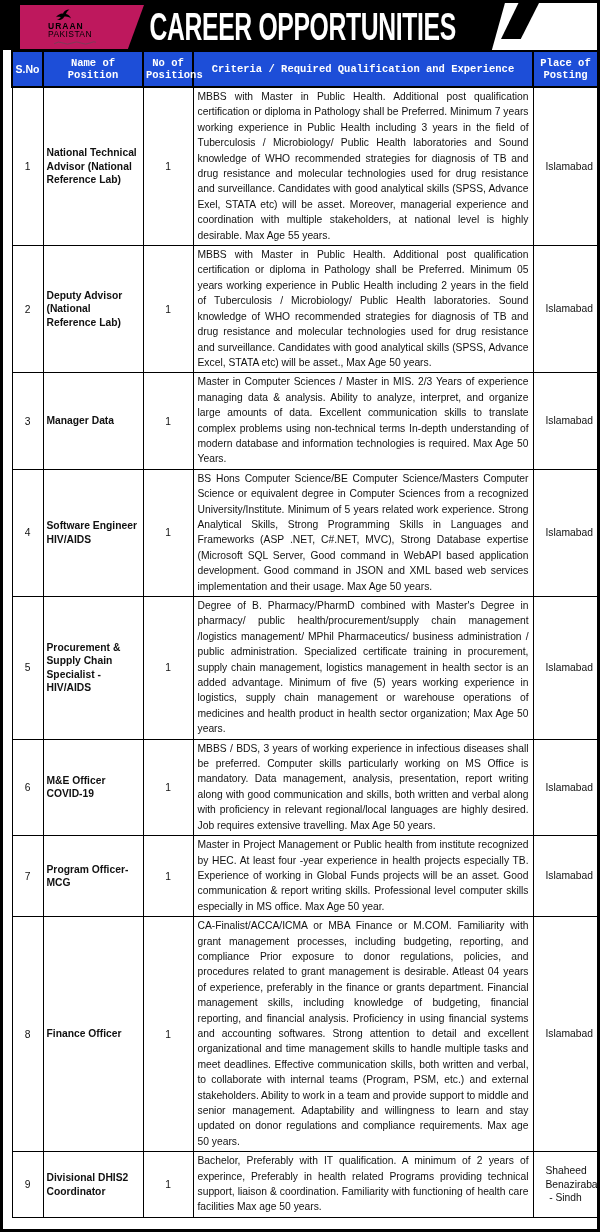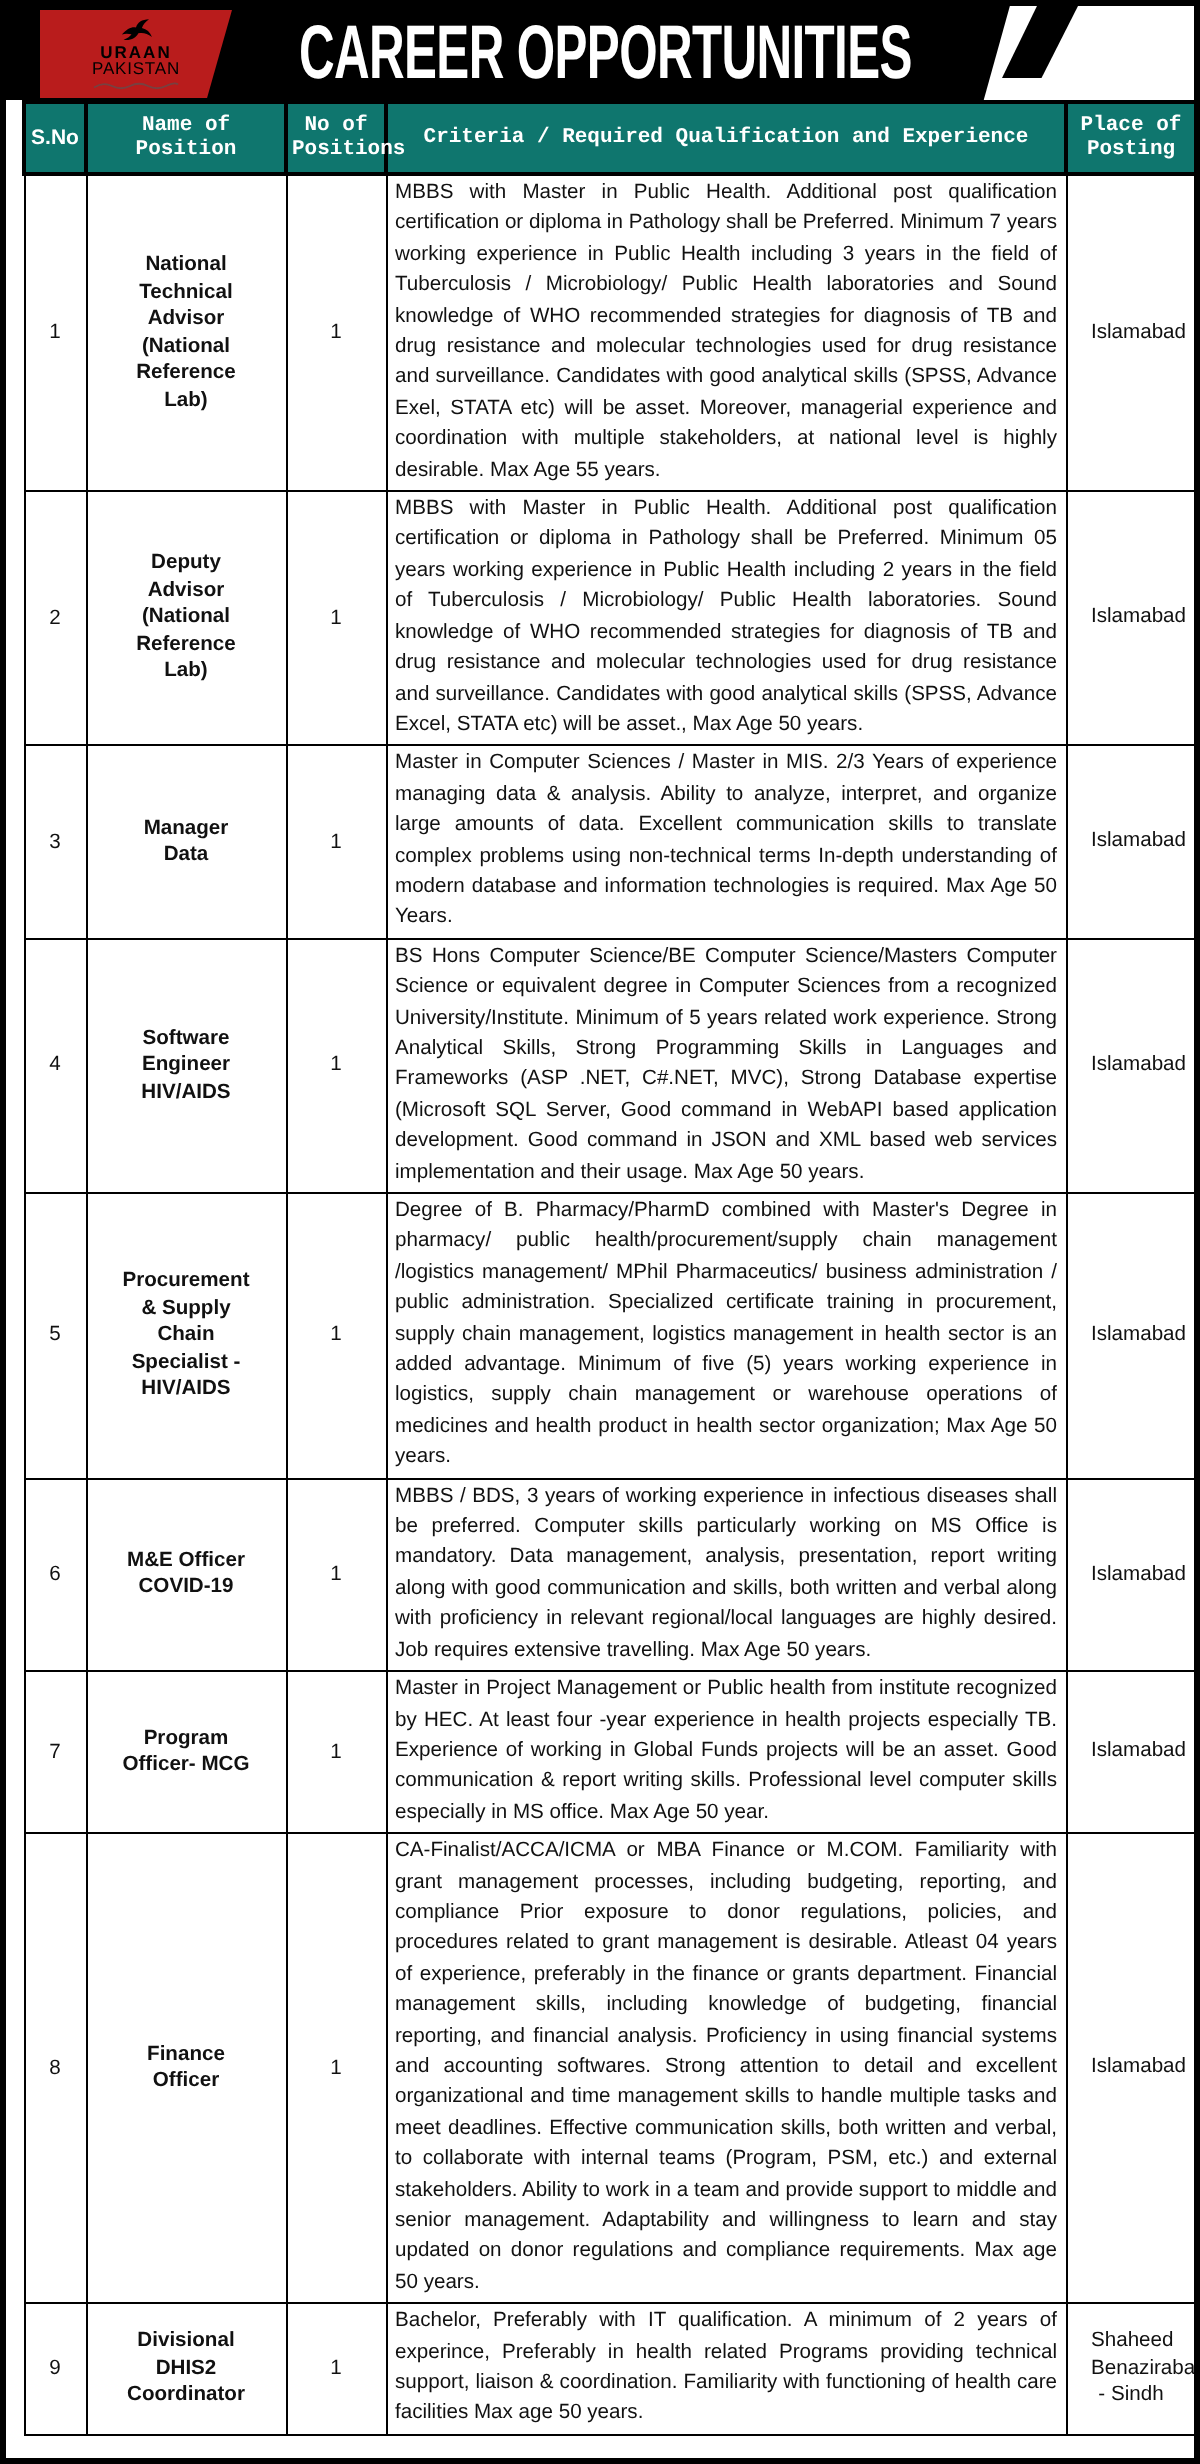--- a/index.html
+++ b/index.html
@@ -5,46 +5,46 @@
   html,body{margin:0;padding:0;background:#ffffff;}
   body{width:600px;font-family:"Liberation Sans","DejaVu Sans",sans-serif;color:#111;}
   .ad{box-sizing:border-box;width:600px;height:1232px;border:3px solid #000;background:#fff;overflow:hidden;position:relative;}
 
   
   .banner{position:relative;height:47px;background:#fff;}
   .banner-main{position:absolute;left:0;top:0;width:100%;height:100%;background:#000;
     clip-path:polygon(0 0,84.5% 0,82.3% 100%,0 100%);}
   .banner-accent{position:absolute;top:0;left:498px;width:38px;height:36px;background:#000;
     clip-path:polygon(46% 0,100% 0,52% 100%,0 100%);}
-  .logo-box{position:absolute;left:17px;top:2px;width:96px;height:44px;background:#b91c1c;
+  .logo-box{position:absolute;left:17px;top:2px;width:96px;height:44px;background:#be185d;
     clip-path:polygon(0 0,100% 0,87% 100%,0 100%);
-    display:flex;flex-direction:column;align-items:center;justify-content:center;z-index:2;}
+    display:flex;flex-direction:column;align-items:flex-start;justify-content:center;z-index:2;padding-left:28px;}
   .logo-box svg.bird{display:block;height:13px;margin-bottom:0px;}
   .logo-l1{font-size:8.5px;font-weight:bold;letter-spacing:1px;line-height:8px;color:#000;}
   .logo-l2{font-size:8.5px;font-weight:normal;letter-spacing:0.4px;line-height:9px;color:#000;}
   .logo-box svg.squiggle{display:block;height:6px;margin-top:1px;opacity:.65;}
   .title-wrap{position:absolute;left:116px;right:110px;top:0;height:47px;
     display:flex;align-items:center;justify-content:center;z-index:1;}
   .title-wrap span{color:#fff;font-weight:bold;font-size:38px;line-height:38px;white-space:nowrap;
     transform:scaleX(0.65);letter-spacing:-0.5px;}
 
   
   .intro{margin:7px 6px 6px 8px;height:14px;overflow:visible;}
   .intro span{display:inline-block;font-size:11px;font-weight:bold;white-space:nowrap;
     transform:scaleX(0.80);transform-origin:left center;letter-spacing:-0.1px;}
 
   
   table{border-collapse:collapse;table-layout:fixed;width:586px;margin:0 5px 0 8px;}
   col.c1{width:31px}col.c2{width:100px}col.c3{width:50px}col.c4{width:340px}col.c5{width:65px}
-  thead th{background:#0f766e;color:#fff;font-size:10.5px;font-weight:bold;height:32px;
+  thead th{background:#1d4ed8;color:#fff;font-size:10.5px;font-weight:bold;height:32px;
     border:2px solid #000;padding:1px 2px;line-height:12px;text-align:center;vertical-align:middle;}
   thead th + th{border-left:2.5px solid #fff;font-family:Liberation Mono, monospace;}
   tbody td{border:1.5px solid #000;font-size:10.3px;vertical-align:middle;}
   td.c-sno{text-align:center;padding:1px;}
-  td.c-pos{font-weight:bold;text-align:center;padding:2px 17px;line-height:13.5px;}
+  td.c-pos{font-weight:bold;text-align:left;padding:2px 3px;line-height:13.5px;}
   td.c-cnt{text-align:center;padding:1px;}
   td.c-crit{text-align:justify;vertical-align:top;padding:1px 4px 2px 4px;line-height:15.4px;}
   td.c-place{text-align:center;padding:1px 12px;line-height:13.5px;}
   tbody tr:nth-child(1){height:146px}
   tbody tr:nth-child(2){height:114px}
   tbody tr:nth-child(3){height:80px}
   tbody tr:nth-child(4){height:112px}
   tbody tr:nth-child(5){height:113px}
   tbody tr:nth-child(6){height:91px}
   tbody tr:nth-child(7){height:81px}

